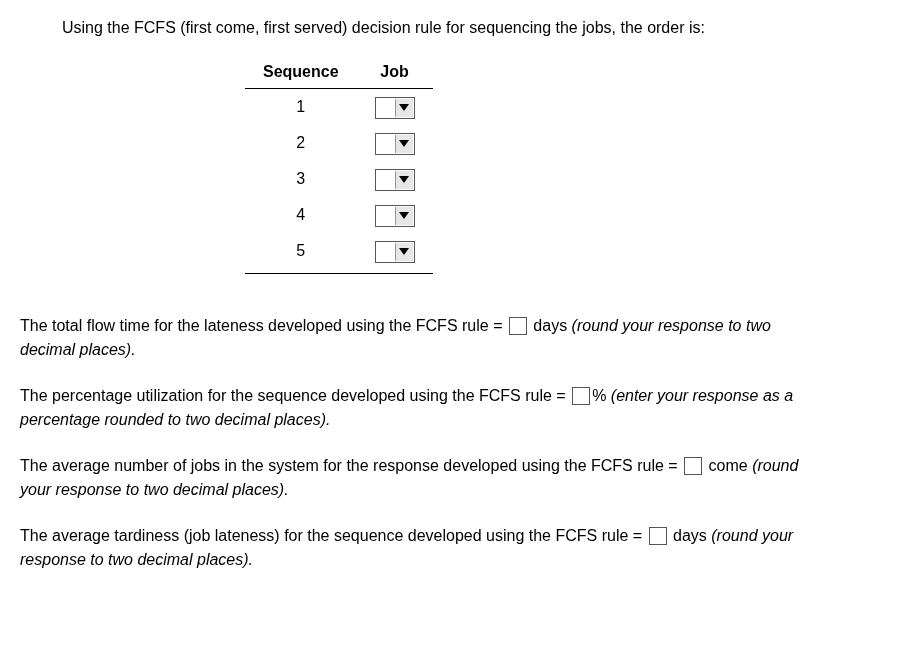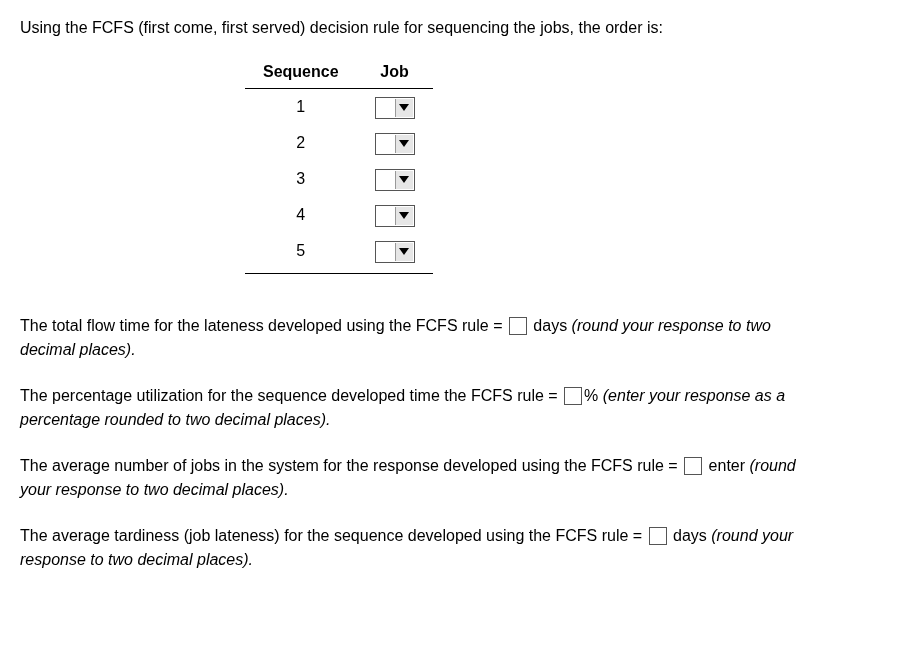--- a/index.html
+++ b/index.html
@@ -5,21 +5,21 @@
     * { box-sizing: border-box; }
     body {
       font-family: Arial, Helvetica, sans-serif;
       font-size: 16px;
       color: #000;
       margin: 0;
       padding: 16px 20px;
       width: 899px;
       line-height: 1.5;
     }
-    .intro { margin-bottom: 18px; }
+    .intro { margin-bottom: 18px; margin-left: 42px; }
     .table-wrap {
       display: flex;
       justify-content: flex-start;
       margin-left: 225px;
       margin-bottom: 40px;
     }
     table.seq {
       border-collapse: collapse;
     }
     table.seq th {
@@ -155,22 +155,22 @@
       </tr>
     </tbody>
   </table>
 </div>
 
 <p class="para">
   <span>The total flow time for the lateness developed using the FCFS rule = </span><span class="fillbox"></span><span> days </span><span class="ital">(round your response to two decimal places).</span>
 </p>
 
 <p class="para">
-  <span>The percentage utilization for the sequence developed time the FCFS rule = </span><span class="fillbox"></span><span>% </span><span class="ital">(enter your response as a percentage rounded to two decimal places).</span>
+  <span>The percentage utilization for the sequence developed using the FCFS rule = </span><span class="fillbox"></span><span>% </span><span class="ital">(enter your response as a percentage rounded to two decimal places).</span>
 </p>
 
 <p class="para">
-  <span>The average number of jobs in the system for the response developed using the FCFS rule = </span><span class="fillbox"></span><span> enter </span><span class="ital">(round your response to two decimal places).</span>
+  <span>The average number of jobs in the system for the response developed using the FCFS rule = </span><span class="fillbox"></span><span> come </span><span class="ital">(round your response to two decimal places).</span>
 </p>
 
 <p class="para">
   <span>The average tardiness (job lateness) for the sequence developed using the FCFS rule = </span><span class="fillbox"></span><span> days </span><span class="ital">(round your response to two decimal places).</span>
 </p>
 
 </body></html>

